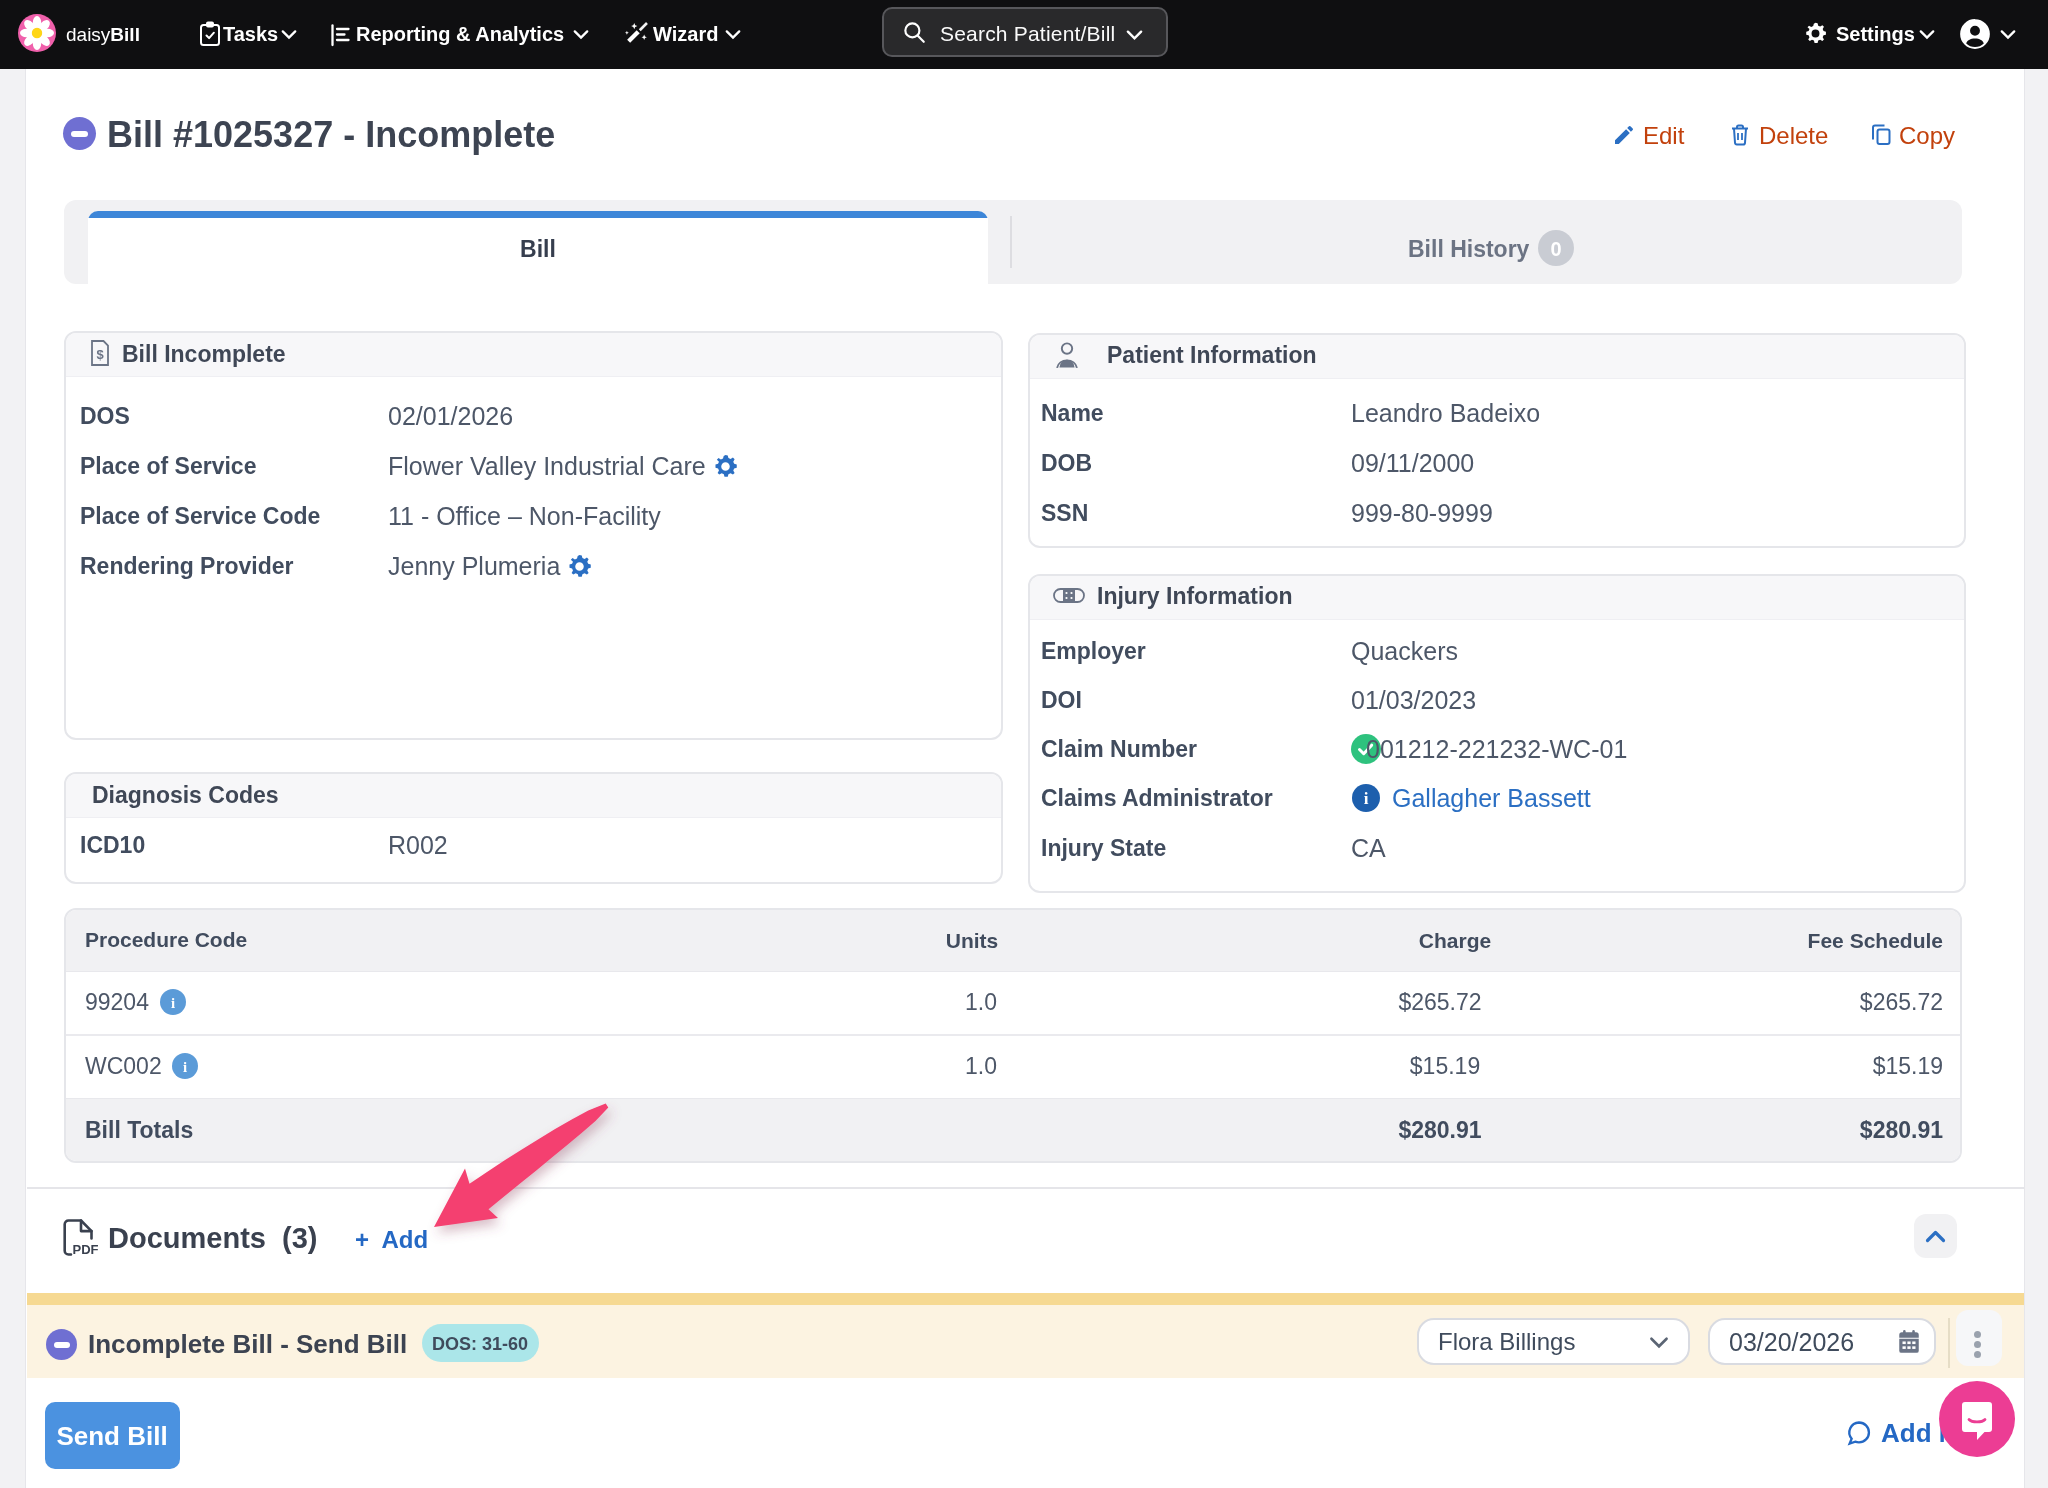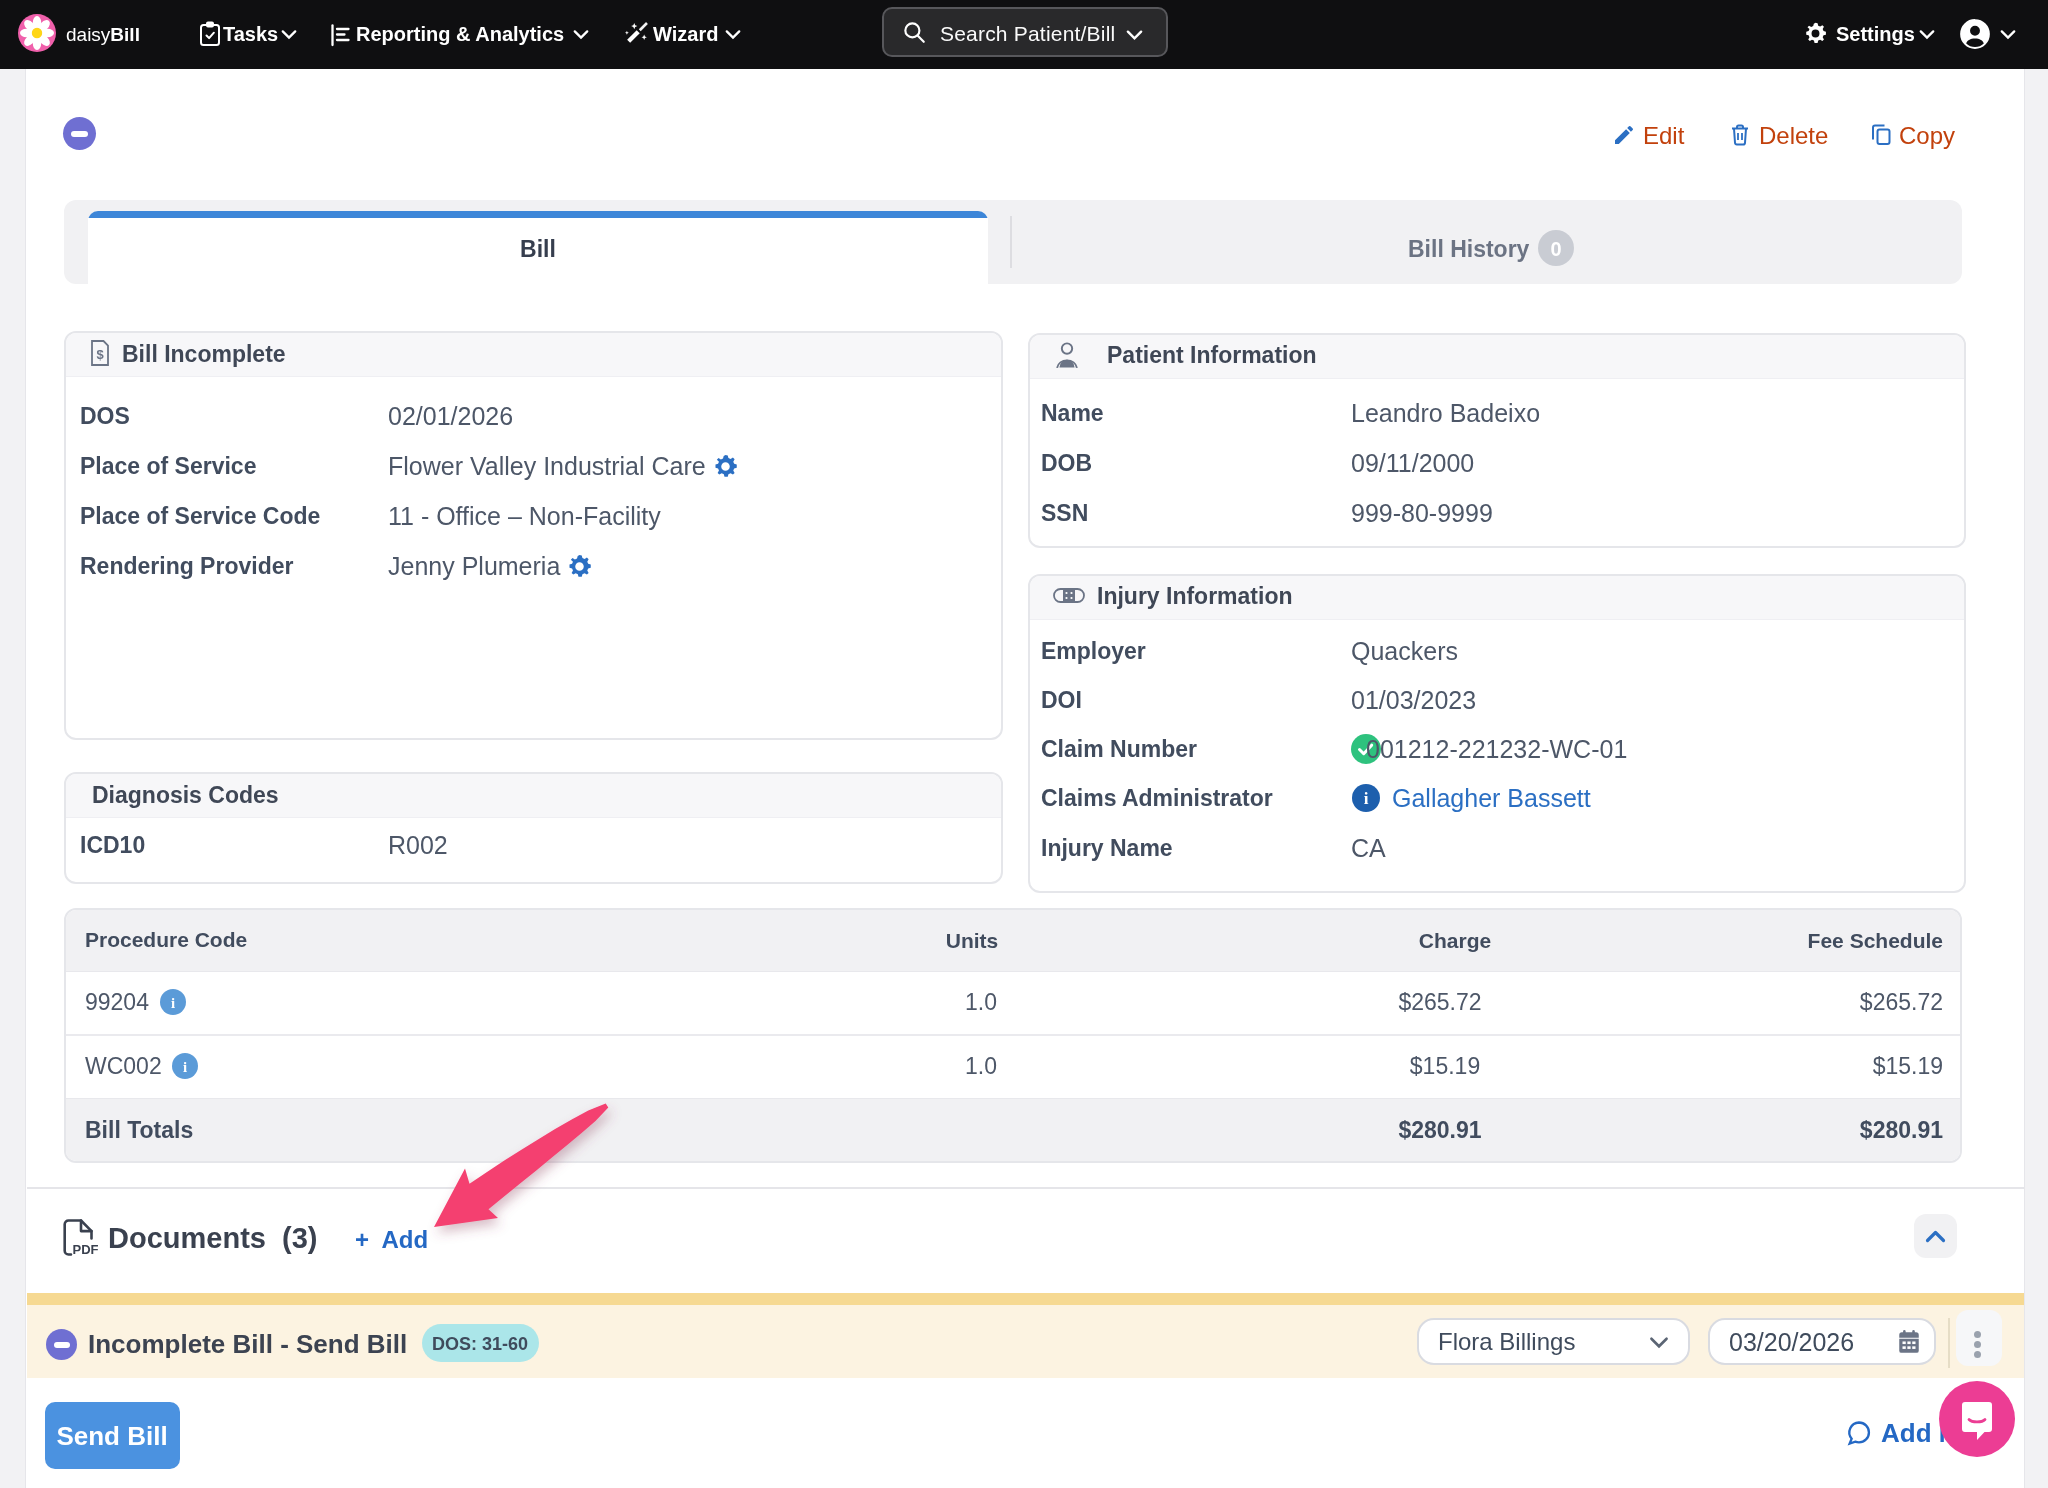--- a/index.html
+++ b/index.html
@@ -101,20 +101,21 @@
     </svg>
     <svg class="abs" style="left:2000px;top:29px" width="16" height="11" viewBox="0 0 18 12" fill="none" stroke="#fff" stroke-width="2.6" stroke-linecap="round">
         <path d="M2 2.5l7 7 7-7"></path>
       </svg>
   </div>
   <div id="gutL"></div>
   <div id="gutR"></div>
 
   <div class="abs" style="left:63px;top:117px;width:33px;height:33px;border-radius:50%;background:#6f6fd2;"></div>
   <div class="abs" style="left:71px;top:130.5px;width:17px;height:6px;border-radius:3px;background:#fff;"></div>
+  <div class="t" style="left:107px;top:135px;font-size:36px;font-weight:700;color:#3d4452;">Bill #1025327 - Incomplete</div>
   <svg class="abs" style="left:1612px;top:123px" width="24" height="24" viewBox="0 0 24 24" fill="#2b6fc3">
       <path d="M3 17.2V21h3.8L17.8 9.9l-3.7-3.7L3 17.2zM20.7 7a1 1 0 0 0 0-1.4L18.4 3.3a1 1 0 0 0-1.4 0l-1.8 1.8 3.7 3.7L20.7 7z"></path>
     </svg>
   <div class="t link" style="left:1643px;top:136px">Edit</div>
   <svg class="abs" style="left:1728px;top:122px" width="24" height="25" viewBox="0 0 24 24" fill="none" stroke="#2b6fc3" stroke-width="2">
       <path d="M4 6h16"></path>
       <path d="M9 6V4.5A1.5 1.5 0 0 1 10.5 3h3A1.5 1.5 0 0 1 15 4.5V6"></path>
       <path d="M6 6l1 14.2A1.8 1.8 0 0 0 8.8 22h6.4a1.8 1.8 0 0 0 1.8-1.8L18 6"></path>
       <path d="M10 10.5v7M14 10.5v7" stroke-width="1.8"></path>
     </svg>
@@ -196,21 +197,21 @@
       <circle cx="15" cy="15" r="15" fill="#2ec27e"></circle>
       <path d="M8.5 15.5l4.2 4.2 8-8.5" fill="none" stroke="#fff" stroke-width="3" stroke-linecap="round" stroke-linejoin="round"></path>
     </svg>
   <div class="t val" style="left:1366px;top:749px">001212-221232-WC-01</div>
   <div class="t lbl" style="left:1041px;top:798px">Claims Administrator</div>
   <svg class="abs" style="left:1352px;top:784px" width="28" height="28" viewBox="0 0 28 28">
       <circle cx="14" cy="14" r="14" fill="#1d5fad"></circle>
       <text x="14" y="20" text-anchor="middle" font-size="17" font-weight="bold" fill="#fff" font-family="Liberation Serif">i</text>
     </svg>
   <div class="t val blue" style="left:1392px;top:798px">Gallagher Bassett</div>
-  <div class="t lbl" style="left:1041px;top:848px">Injury Name</div>
+  <div class="t lbl" style="left:1041px;top:848px">Injury State</div>
     <div class="t val" style="left:1351px;top:848px">CA</div>
 
   <div class="card" style="left:64px;top:772px;width:939px;height:112px;">
     <div class="cardhead" style="height:44px;"></div>
   </div>
   <div class="t cardtitle" style="left:92px;top:795px;text-align:right;">Diagnosis Codes</div>
   <div class="t lbl" style="left:80px;top:845px">ICD10</div>
     <div class="t val" style="left:388px;top:845px">R002</div>
 
   <div class="card" style="left:64px;top:908px;width:1898px;height:255px;">

